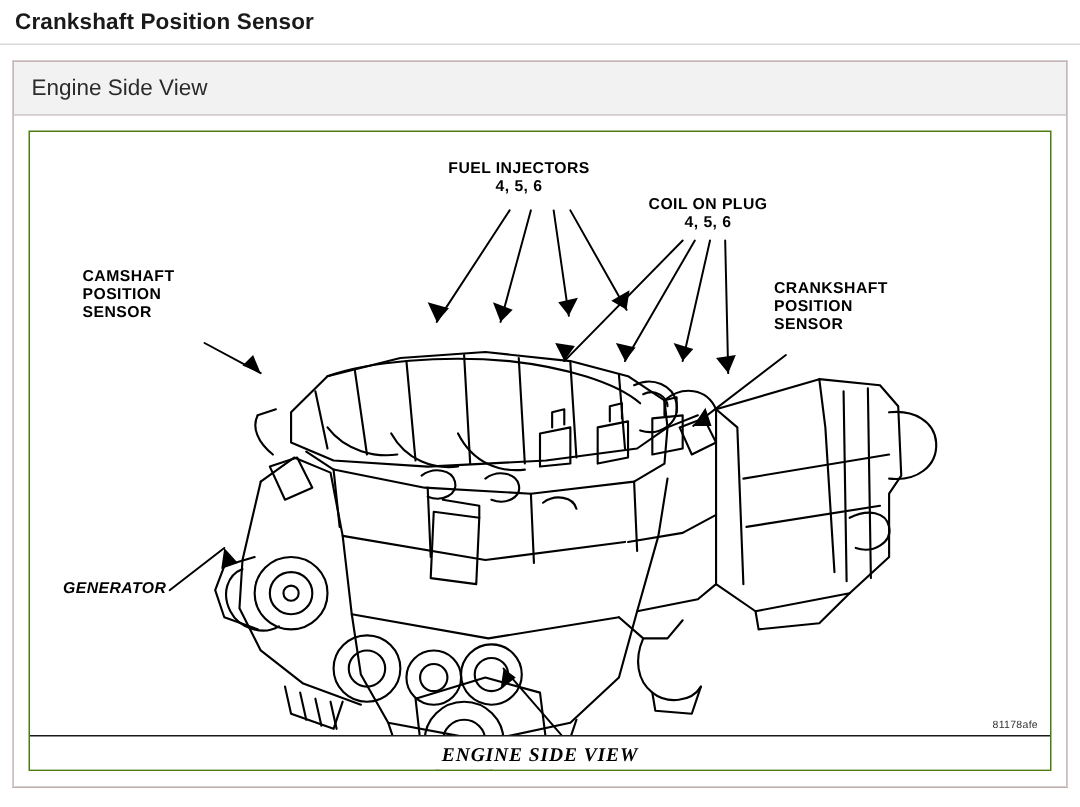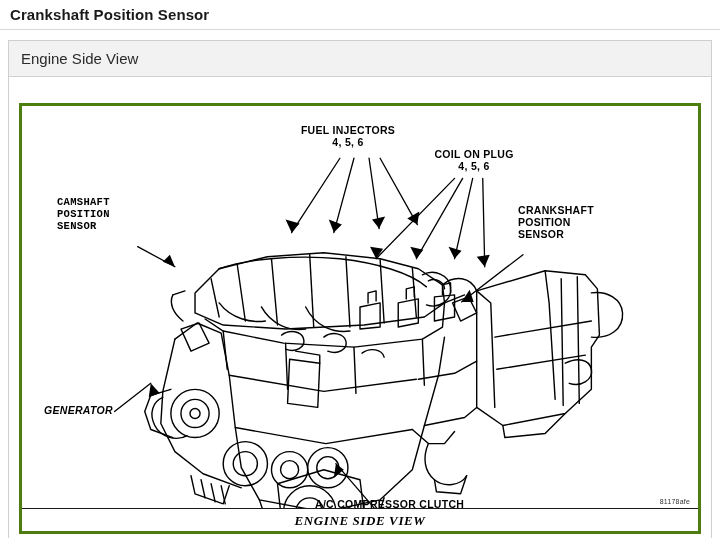--- a/index.html
+++ b/index.html
@@ -41,26 +41,25 @@
     border-bottom: 1px solid #cfcfcf;
     font-size: 15px;
     color: #2b2b2b;
     padding: 9px 12px;
   }
   .panel-body {
     background: #ffffff;
     padding: 10px;
   }
   .figure-frame {
-    border: 3px solid #4d7c0f;
+    border: 1px solid #4d7c0f;
     background: #ffffff;
     position: relative;
     height: 425px;
     overflow: hidden;
-    margin-top: 16px;
   }
   .figure-canvas {
     position: relative;
     width: 100%;
     height: 100%;
   }
   .figure-caption {
     position: absolute;
     left: 0;
     right: 0;
@@ -251,31 +250,30 @@
 
             </g>
           </svg>
 
           <div class="lbl center" style="left:261px; top:18px; width:130px;">FUEL INJECTORS
 4, 5, 6</div>
 
           <div class="lbl center" style="left:392px; top:42px; width:120px;text-align:center;">COIL ON PLUG
 4, 5, 6</div>
 
-          <div class="lbl left" style="left:35px; top:90px; width:92px;font-family:Liberation Mono, monospace;">CAMSHAFT
+          <div class="lbl left" style="left:35px; top:90px; width:92px;">CAMSHAFT
 POSITION
 SENSOR</div>
 
           <div class="lbl left" style="left:496px; top:98px; width:100px;">CRANKSHAFT
 POSITION
 SENSOR</div>
 
           <div class="lbl left" style="left:22px; top:298px; width:110px;font-style:italic;">GENERATOR</div>
 
-          <div class="lbl left" style="left:293px; top:392px; width:220px;">A/C COMPRESSOR CLUTCH</div>
 
           <div class="fig-code">81178afe</div>
 
           <div class="figure-caption">ENGINE SIDE VIEW</div>
         </div>
       </div>
 
     </div>
   </div>
 

